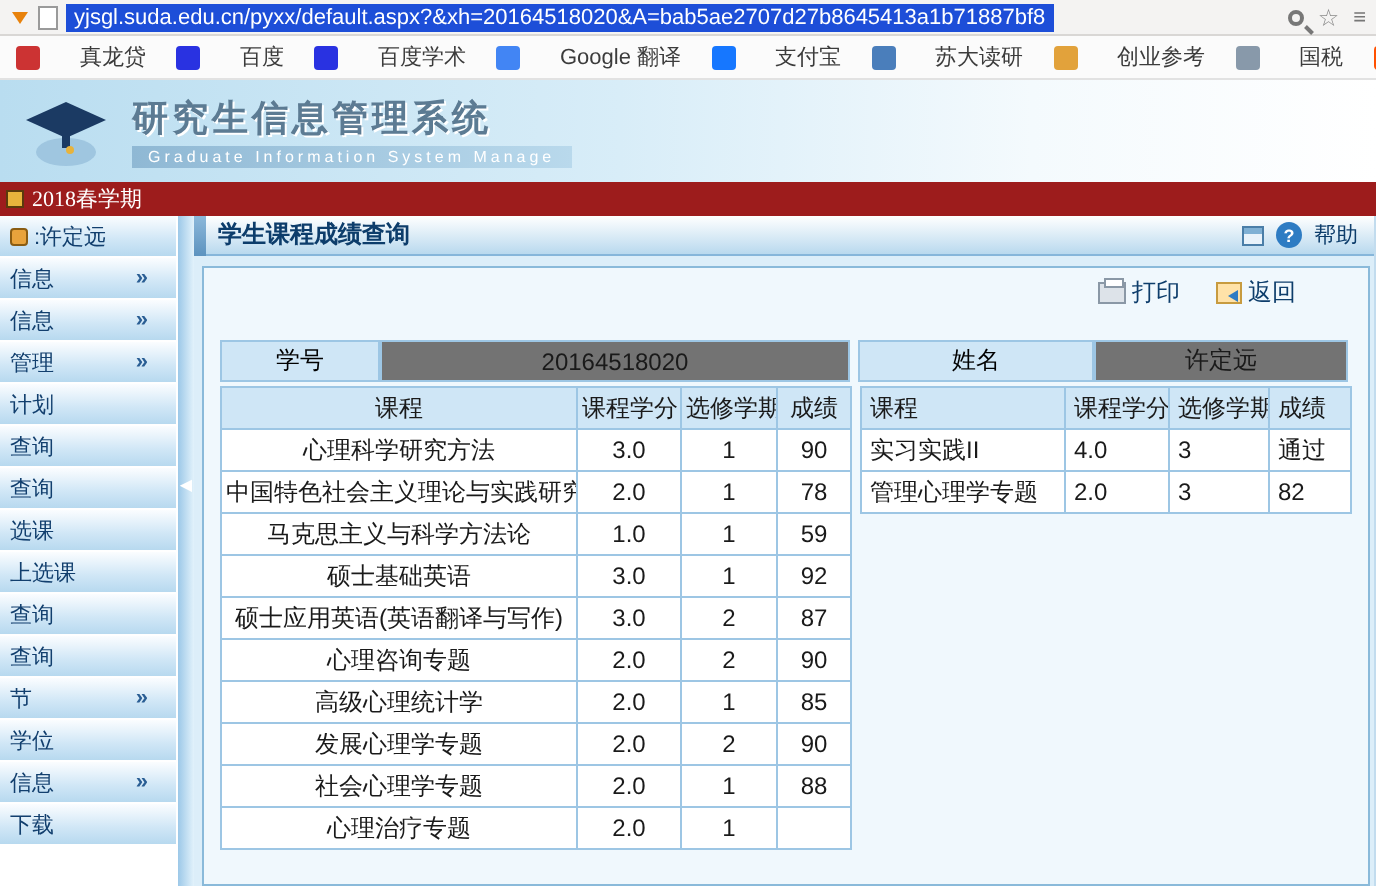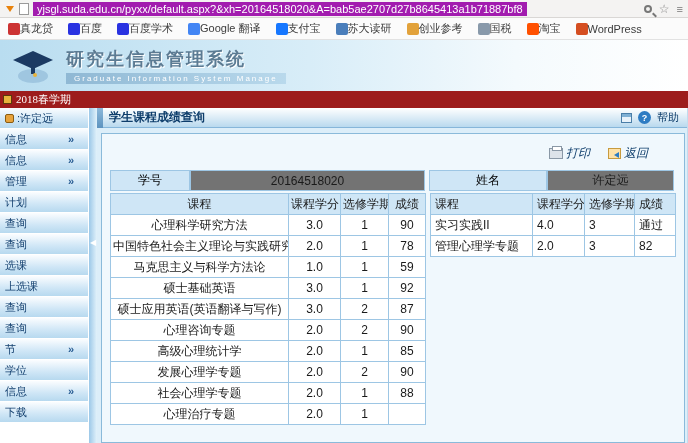--- a/index.html
+++ b/index.html
@@ -5,33 +5,33 @@
   * { margin:0; padding:0; box-sizing:border-box; }
   html,body { width:688px; height:443px; overflow:hidden;
     font-family:"Liberation Sans","DejaVu Sans",sans-serif; }
   body { position:relative; background:#fff; }
 
   
   #addressbar { position:absolute; left:0; top:0; width:688px; height:18px;
     background:#f4f3f2; border-bottom:1px solid #d9d7d5; display:flex; align-items:center; padding:0 4px; }
   .dl-icon { width:0; height:0; border:4px solid transparent; border-top:6px solid #e8820c; margin:4px 5px 0 2px; }
   .page-icon { width:10px; height:12px; background:#fff; border:1px solid #9a9a9a; margin-right:4px; }
-  .url-text { font-size:11px; color:#fff; background:#a21caf; padding:1px 4px; white-space:nowrap;
+  .url-text { font-size:11px; color:#fff; background:#1d4ed8; padding:1px 4px; white-space:nowrap;
     overflow:hidden; max-width:560px; }
   #addressbar .right { margin-left:auto; display:flex; align-items:center; gap:7px; }
   .mag-icon { width:8px; height:8px; border:2px solid #777; border-radius:50%; position:relative; }
   .mag-icon::after { content:""; position:absolute; width:5px; height:2px; background:#777;
     transform:rotate(45deg); left:6px; top:7px; }
   .star-icon { color:#8a8a8a; font-size:12px; line-height:12px; }
   .menu-icon { color:#777; font-size:11px; letter-spacing:1px; }
 
   
   #bookmarksbar { position:absolute; left:0; top:18px; width:688px; height:22px; background:#fbfbfb;
     border-bottom:1px solid #e2e2e2; display:flex; align-items:center; padding-left:8px; gap:15px; }
-  .bm { display:flex; align-items:center; gap:0; font-size:11px; color:#3c3c3c; white-space:nowrap; cursor:pointer; }
+  .bm { display:flex; align-items:center; gap:20px; font-size:11px; color:#3c3c3c; white-space:nowrap; cursor:pointer; }
   .bm-ico { width:12px; height:12px; border-radius:2px; display:inline-block; }
 
   
   #banner { position:absolute; left:0; top:40px; width:688px; height:51px;
     background:linear-gradient(to right,#b9ddf0 0%,#d8edf8 45%,#f4fafd 75%,#ffffff 100%);
     display:flex; align-items:center; }
   #logo { margin:0 10px 0 10px; }
   .banner-text { display:flex; flex-direction:column; }
   .banner-title { font-size:18px; font-weight:bold; color:#5c7b93; text-shadow:1px 1px 0 #ffffff; letter-spacing:2px; }
   .banner-sub { margin-top:2px; font-size:8px; letter-spacing:2px; color:#ffffff;
@@ -73,22 +73,22 @@
   .page-title { margin-left:6px; font-size:12px; font-weight:bold; color:#0d3d6b; }
   #main-titlebar .right { margin-left:auto; display:flex; align-items:center; gap:6px; padding-right:8px; }
   .win-icon { width:11px; height:10px; border:1px solid #4a7ea8; background:#e8f2fa; position:relative; }
   .win-icon::before { content:""; position:absolute; left:0; top:0; width:100%; height:3px; background:#7fb0d4; }
   .help-icon { width:13px; height:13px; border-radius:50%; background:#2e7cc3; color:#fff; font-size:9px; font-weight:bold;
     display:flex; align-items:center; justify-content:center; }
   .help-label { font-size:11px; color:#0d3d6b; cursor:pointer; }
 
   #main-body { flex:1; padding:5px 2px 0 4px; }
   #panel { border:1px solid #8abada; background:#f0f8fd; height:100%; padding:4px 8px 0 8px; }
-  #toolbar { height:24px; display:flex; justify-content:flex-end; align-items:flex-end; gap:18px;
-    padding-right:28px; font-size:12px; color:#0d3d6b;font-style:italic; }
+  #toolbar { height:24px; display:flex; justify-content:flex-end; align-items:flex-start; gap:18px;
+    padding-right:28px; font-size:12px; color:#0d3d6b; }
   .tool { display:flex; align-items:center; gap:3px; cursor:pointer; }
   .printer-icon { width:14px; height:11px; background:#dde3e9; border:1px solid #8a98a6; position:relative; }
   .printer-icon::before { content:""; position:absolute; left:2px; top:-3px; width:8px; height:3px;
     background:#fff; border:1px solid #8a98a6; }
   .return-icon { width:13px; height:11px; background:#ffe2a8; border:1px solid #c79b3f; position:relative; }
   .return-icon::after { content:""; position:absolute; left:2px; top:3px; width:0; height:0;
     border:3px solid transparent; border-right:5px solid #2e7cc3; }
 
   
   #grid { margin-top:8px; }

